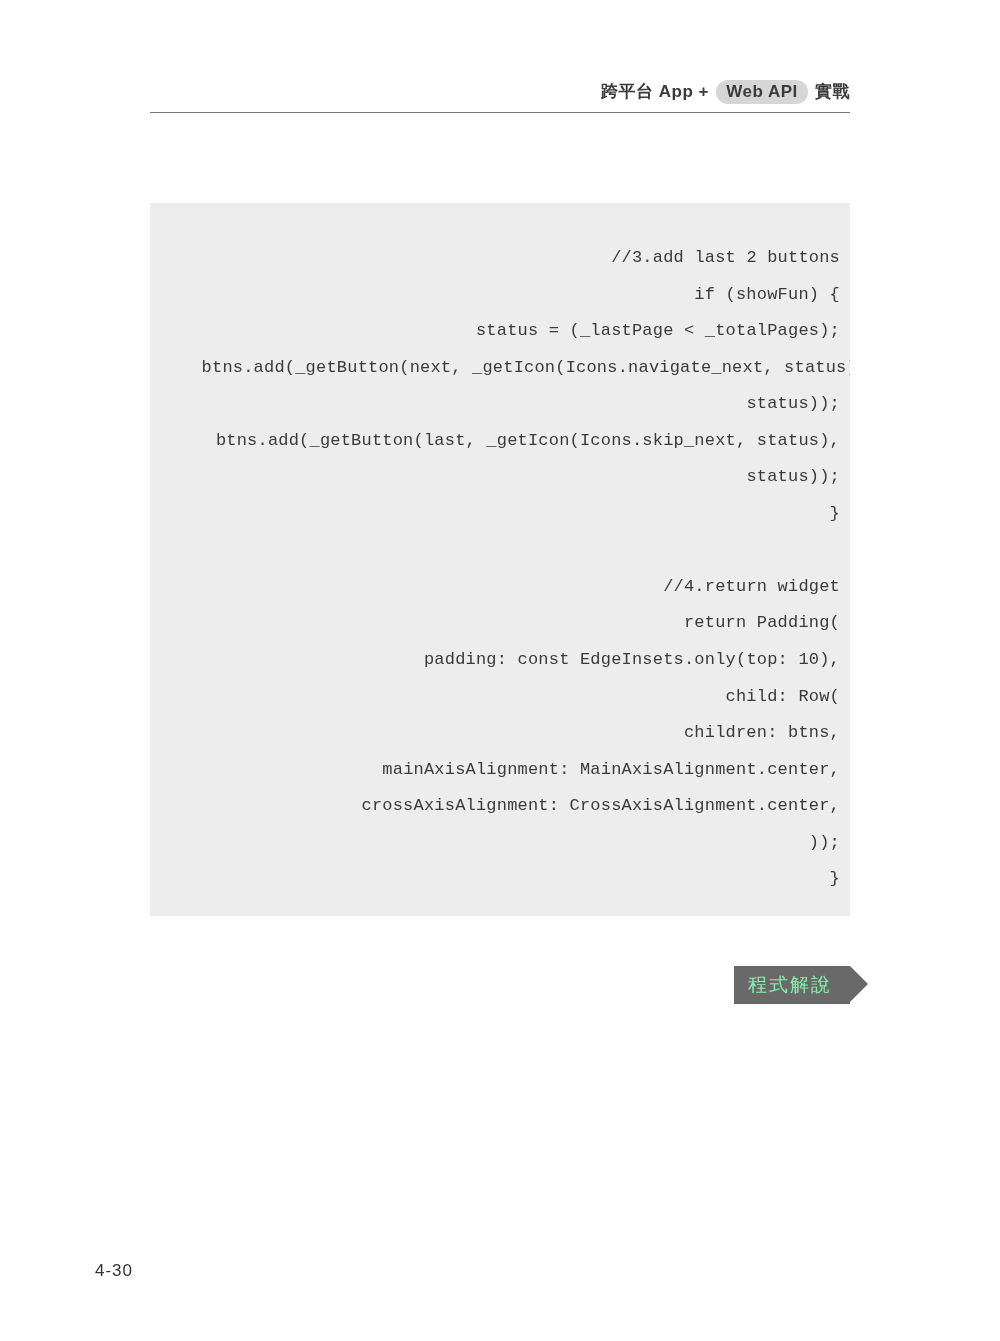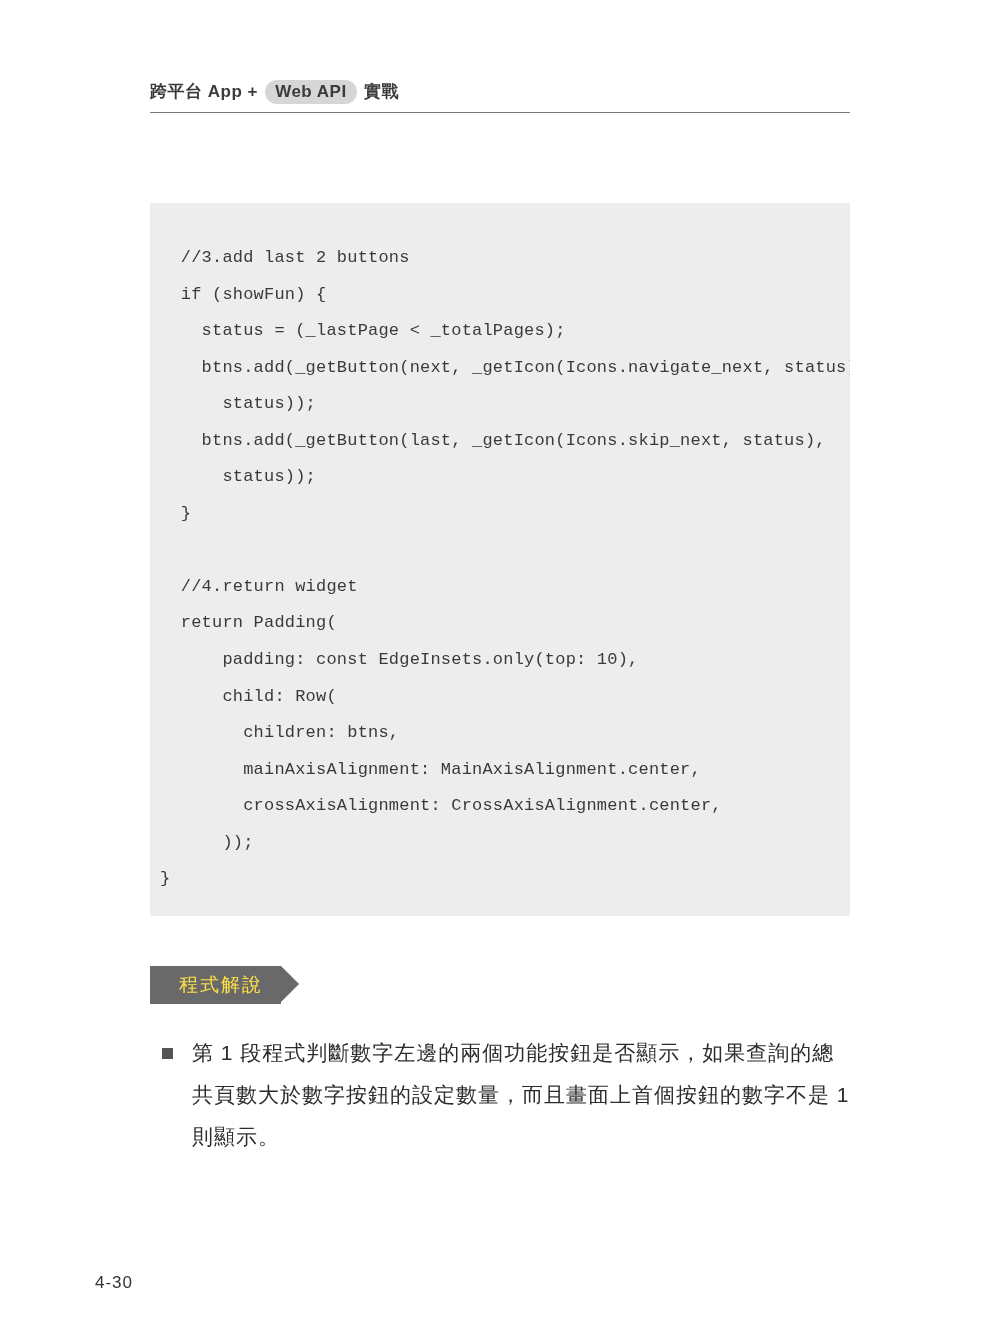--- a/index.html
+++ b/index.html
@@ -1,15 +1,15 @@
 <!DOCTYPE html>
 <html><head>
 <meta charset="utf-8">
 <style>
-  * { margin: 0; padding: 0; box-sizing: border-box; }
+  * { margin: 0; padding: 0; box-sizing: border-box; text-align: right; }
   body {
     background: #ffffff;
     font-family: "Microsoft JhengHei", "PingFang TC", "Heiti TC", sans-serif;
     width: 1000px;
     height: 1341px;
     position: relative;
     color: #222;
   }
   .page {
     padding: 80px 150px 0 150px;
@@ -40,24 +40,24 @@
     line-height: 2.15;
     color: #3a3a3a;
     white-space: pre;
     overflow: hidden;
     letter-spacing: 0.2px;
   }
   .section-label-wrap { margin: 50px 0 28px 0; }
   .section-label {
     display: inline-block;
     background: #696969;
-    color: #fde047;
+    color: #86efac;
     font-size: 19px;
     font-weight: 500;
-    padding: 6px 18px 6px 29px;
+    padding: 6px 18px 6px 14px;
     position: relative;
     letter-spacing: 2px;
   }
   .section-label::after {
     content: "";
     position: absolute;
     right: -18px;
     top: 0;
     width: 0; height: 0;
     border-top: 18px solid transparent;
@@ -79,21 +79,21 @@
   }
   ul.explain li::before {
     content: "";
     position: absolute;
     left: 6px; top: 16px;
     width: 11px; height: 11px;
     background: #555;
   }
   .page-number {
     position: absolute;
-    bottom: 48px;
+    bottom: 60px;
     left: 95px;
     font-size: 17px;
     color: #333;
     letter-spacing: 1px;
   }
 </style>
 </head>
 <body>
 
 <div class="page">
@@ -122,19 +122,16 @@
         mainAxisAlignment: MainAxisAlignment.center,
         crossAxisAlignment: CrossAxisAlignment.center,
       ));
 }</div>
 
   <div class="section-label-wrap">
     <span class="section-label">程式解說</span>
   </div>
 
   <ul class="explain">
-    <li>
-      <span>第 1 段程式判斷數字左邊的兩個功能按鈕是否顯示，如果查詢的總共頁數大於數字按鈕的設定數量，而且畫面上首個按鈕的數字不是 1 則顯示。</span>
-    </li>
   </ul>
 </div>
 
 <div class="page-number">4-30</div>
 
 </body></html>

